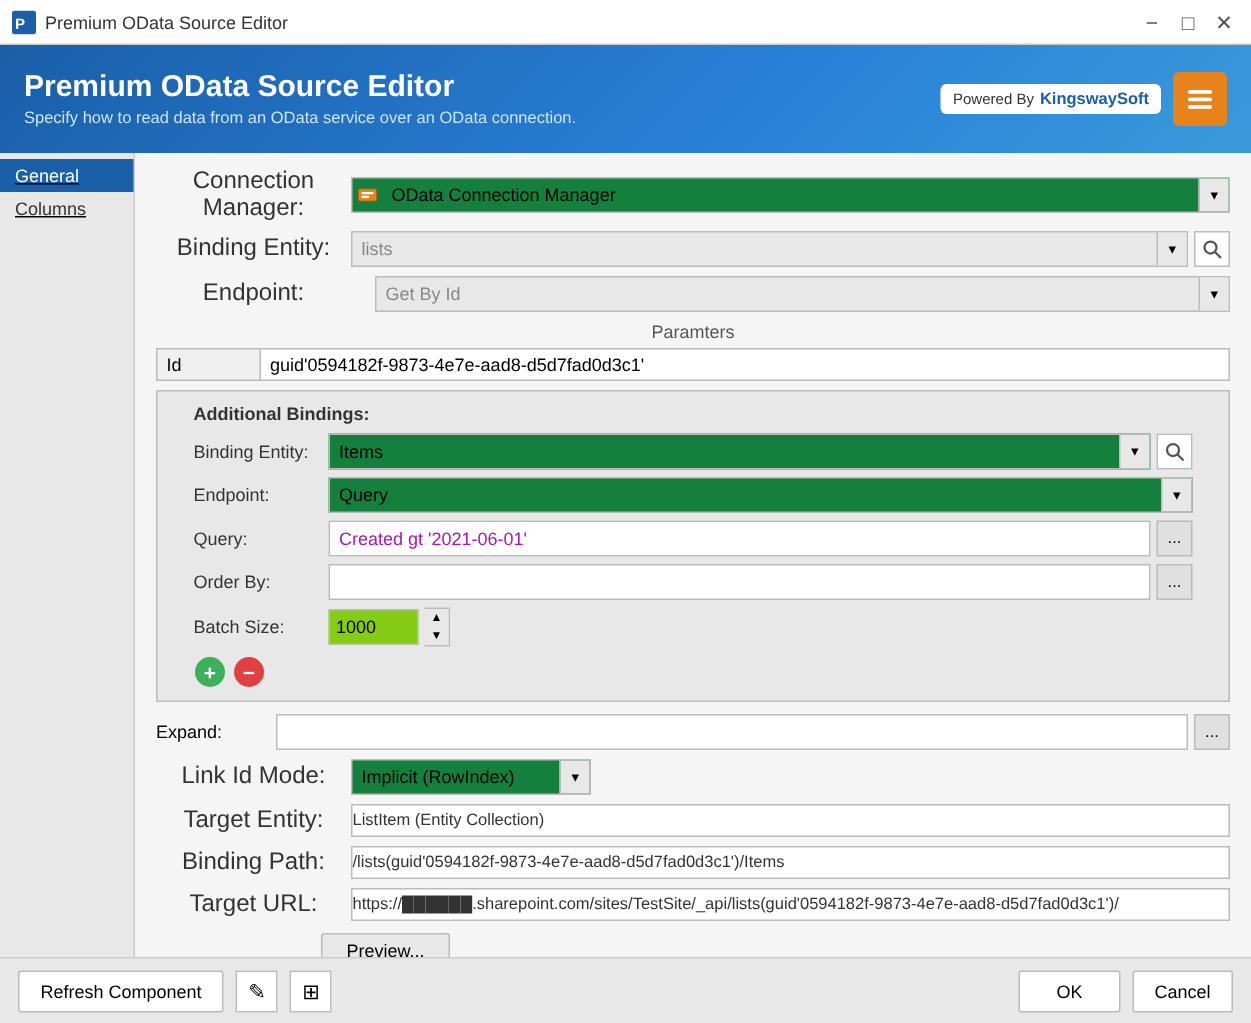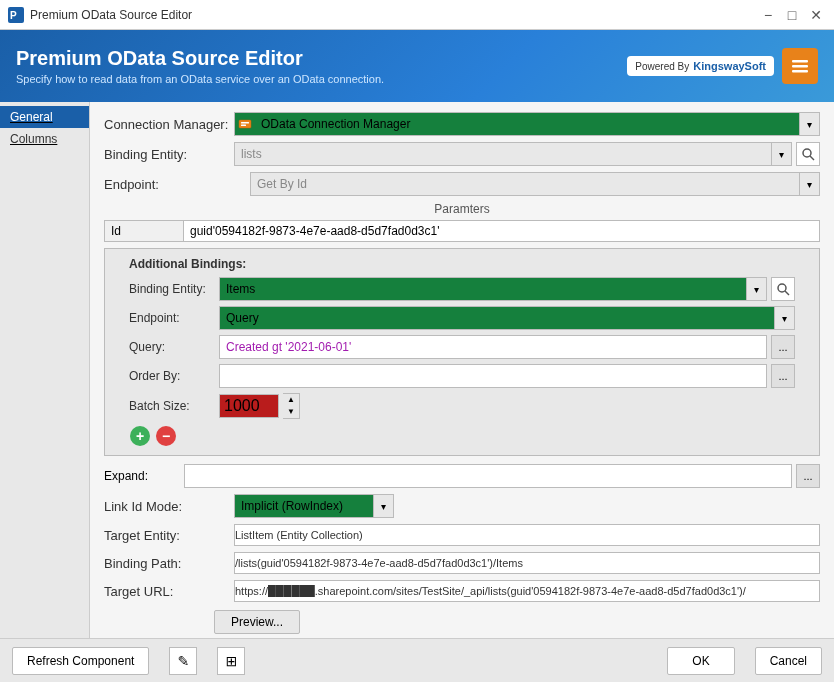--- a/index.html
+++ b/index.html
@@ -59,41 +59,41 @@
     }
 
     
     .content { flex: 1; background: #f5f5f5; padding: 10px 14px; overflow-y: auto; }
 
     
     .form-row {
       display: flex; align-items: center; margin-bottom: 6px;
     }
     .form-label {
-      width: 130px; font-size: 13px; color: #333; flex-shrink: 0;
+      width: 130px; font-size: 16px; color: #333; flex-shrink: 0; text-align: center;
     }
     .form-control-wrapper { flex: 1; display: flex; align-items: center; gap: 4px; }
 
     .search-btn {
       width: 24px; height: 24px; border: 1px solid #bbb; background: #fff;
       cursor: pointer; display: flex; align-items: center; justify-content: center;
     }
 
     .text-input {
       flex: 1; height: 24px; border: 1px solid #bbb; background: #e8e8e8;
       padding: 2px 6px; font-size: 12px; color: #a21caf;
     }
     .text-input.editable { background: #fff; }
 
     
     .params-section { margin: 6px 0; }
     .params-label { font-size: 12px; color: #555; margin-bottom: 4px; text-align: center; }
     .params-table { width: 100%; border-collapse: collapse; }
     .params-table td { border: 1px solid #bbb; padding: 3px 6px; font-size: 12px; background: #fff; }
-    .params-table td:first-child { background: #f0f0f0; width: 79px; }
+    .params-table td:first-child { background: #f0f0f0; width: 69px; }
 
     
     .additional-box {
       border: 1px solid #bbb; background: #e8e8e8; padding: 8px 24px;
       margin-bottom: 8px;
     }
     .additional-title { font-size: 12px; font-weight: bold; color: #333; margin-bottom: 6px; }
 
     .inner-form-row {
       display: flex; align-items: center; margin-bottom: 5px;
@@ -101,22 +101,22 @@
     .inner-label { width: 90px; font-size: 12px; color: #333; flex-shrink: 0; }
     .inner-control { flex: 1; display: flex; align-items: center; gap: 4px; }
 
     .browse-btn {
       width: 24px; height: 24px; border: 1px solid #bbb; background: #e0e0e0;
       cursor: pointer; display: flex; align-items: center; justify-content: center;
       font-size: 11px;
     }
 
     .spinner-input {
-      width: 60px; height: 24px; border: 1px solid #bbb; background: #b91c1c;
-      padding: 2px 4px; font-size: 16px; text-align: left;
+      width: 60px; height: 24px; border: 1px solid #bbb; background: #84cc16;
+      padding: 2px 4px; font-size: 12px; text-align: left;
     }
     .spinner-btns {
       display: flex; flex-direction: column; border: 1px solid #bbb; border-left: none;
     }
     .spinner-btn {
       width: 16px; height: 12px; background: #e8e8e8; border: none;
       cursor: pointer; display: flex; align-items: center; justify-content: center;
       font-size: 8px; line-height: 1;
     }
 
@@ -136,21 +136,21 @@
     }
 
     .preview-btn {
       border: 1px solid #bbb; background: #e8e8e8; padding: 4px 16px;
       font-size: 12px; cursor: pointer; border-radius: 2px;
     }
 
     
     .footer {
       height: 44px; background: #e8e8e8; border-top: 1px solid #ccc;
-      display: flex; align-items: center; padding: 0 12px; gap: 20px;
+      display: flex; align-items: center; padding: 0 12px; gap: 8px;
     }
     .footer-btn {
       height: 28px; border: 1px solid #bbb; background: #fff;
       padding: 0 14px; font-size: 12px; cursor: pointer; border-radius: 2px;
     }
     .footer-icon-btn {
       width: 28px; height: 28px; border: 1px solid #bbb; background: #fff;
       cursor: pointer; display: flex; align-items: center; justify-content: center; font-size: 14px;
     }
     .ok-btn {

